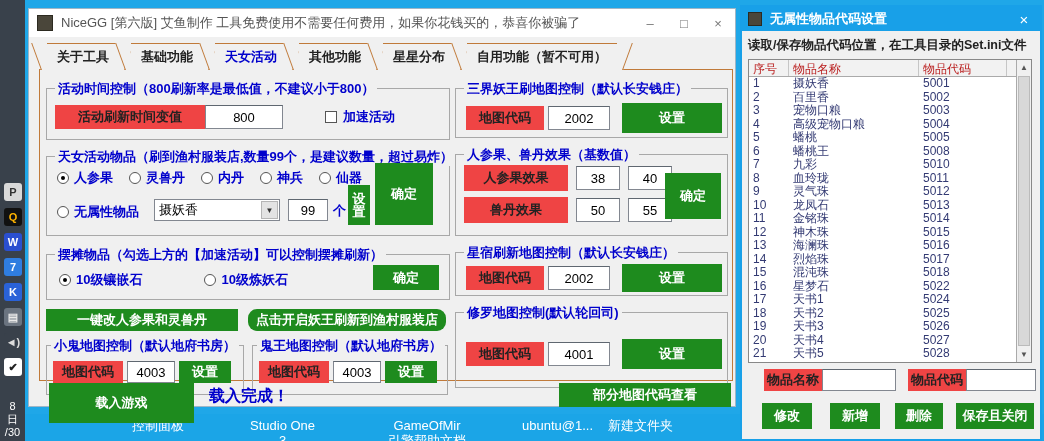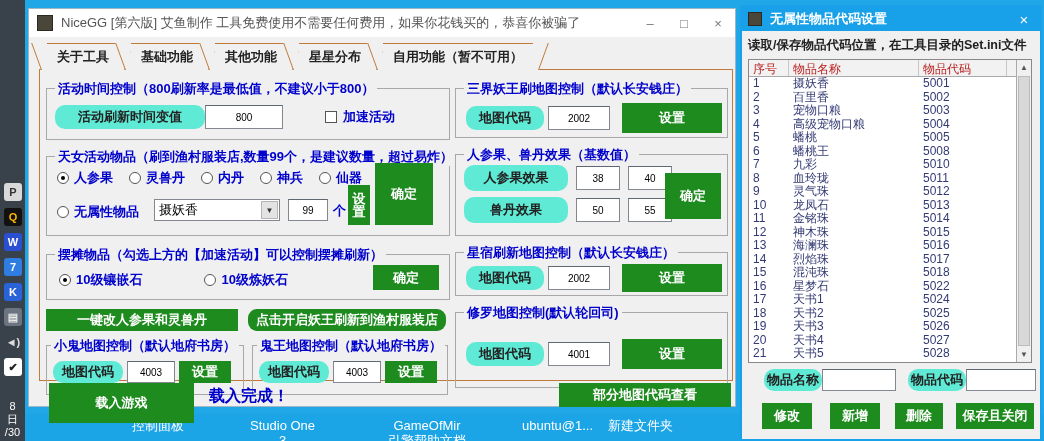--- a/index.html
+++ b/index.html
@@ -35,23 +35,23 @@
   .tab.active::after { content:""; position:absolute; left:2px; right:2px; bottom:-2px; height:3px; background:#F0F0F0; }
 
   
   #frame { position:absolute; left:10px; top:60px; width:694px; height:312px; border:1px solid #C07A3A; background:#F0F0F0; }
   #col-left  { position:absolute; left:6px;  top:0; width:404px; height:100%; }
   #col-right { position:absolute; left:415px; top:0; width:273px; height:100%; }
 
   .g { position:relative; border:1px solid #A8A8A8; }
   .g > .cap { position:absolute; top:-9px; left:8px; background:#F0F0F0; padding:0 3px; color:#0000CC; font-weight:bold; font-size:13px; white-space:nowrap; }
 
-  .lbl-green { background:#5eead4; color:#222; font-weight:bold; display:flex; align-items:center; justify-content:center; font-size:13px;border-radius:10px; }
+  .lbl-green { background:#ef4444; color:#222; font-weight:bold; display:flex; align-items:center; justify-content:center; font-size:13px; }
   .btn-green { background:#1E8B1E; color:#fff; font-weight:bold; display:flex; align-items:center; justify-content:center; font-size:13px; cursor:default; }
-  .inp { background:#fff; border:1px solid #828790; border-top-color:#5f6770; text-align:center; font-size:10px; color:#000; font-family:"Liberation Sans",sans-serif; }
+  .inp { background:#fff; border:1px solid #828790; border-top-color:#5f6770; text-align:center; font-size:13px; color:#000; font-family:"Liberation Sans",sans-serif; }
 
   .radio { display:flex; align-items:center; gap:5px; color:#0000CC; font-weight:bold; white-space:nowrap; }
   .rb { width:12px; height:12px; border-radius:50%; background:#fff; border:1px solid #555; position:relative; flex:0 0 12px; }
   .rb.checked::after { content:""; position:absolute; left:3px; top:3px; width:4px; height:4px; border-radius:50%; background:#000; }
   .cb { width:12px; height:12px; background:#fff; border:1px solid #555; flex:0 0 12px; }
   .chkrow { display:flex; align-items:center; gap:6px; color:#0000CC; font-weight:bold; }
 
   .combo { position:relative; background:#fff; border:1px solid #828790; height:22px; display:flex; align-items:center; padding-left:4px; font-size:13px; }
   .combo .arrow { position:absolute; right:1px; top:1px; bottom:1px; width:17px; background:#E3E3E3; border:1px solid #b5b5b5; display:flex; align-items:center; justify-content:center; font-size:8px; color:#333; }
 
@@ -138,20 +138,26 @@
           <span class="edgeL"></span>
           <span class="edgeR"></span>
           <span>关于工具</span>
         </div>
         <div class="tab">
           <span class="edge"></span>
           <span class="edgeL"></span>
           <span class="edgeR"></span>
           <span>基础功能</span>
         </div>
+        <div class="tab active">
+          <span class="edge"></span>
+          <span class="edgeL"></span>
+          <span class="edgeR"></span>
+          <span>天女活动</span>
+        </div>
         <div class="tab">
           <span class="edge"></span>
           <span class="edgeL"></span>
           <span class="edgeR"></span>
           <span>其他功能</span>
         </div>
         <div class="tab">
           <span class="edge"></span>
           <span class="edgeL"></span>
           <span class="edgeR"></span>

